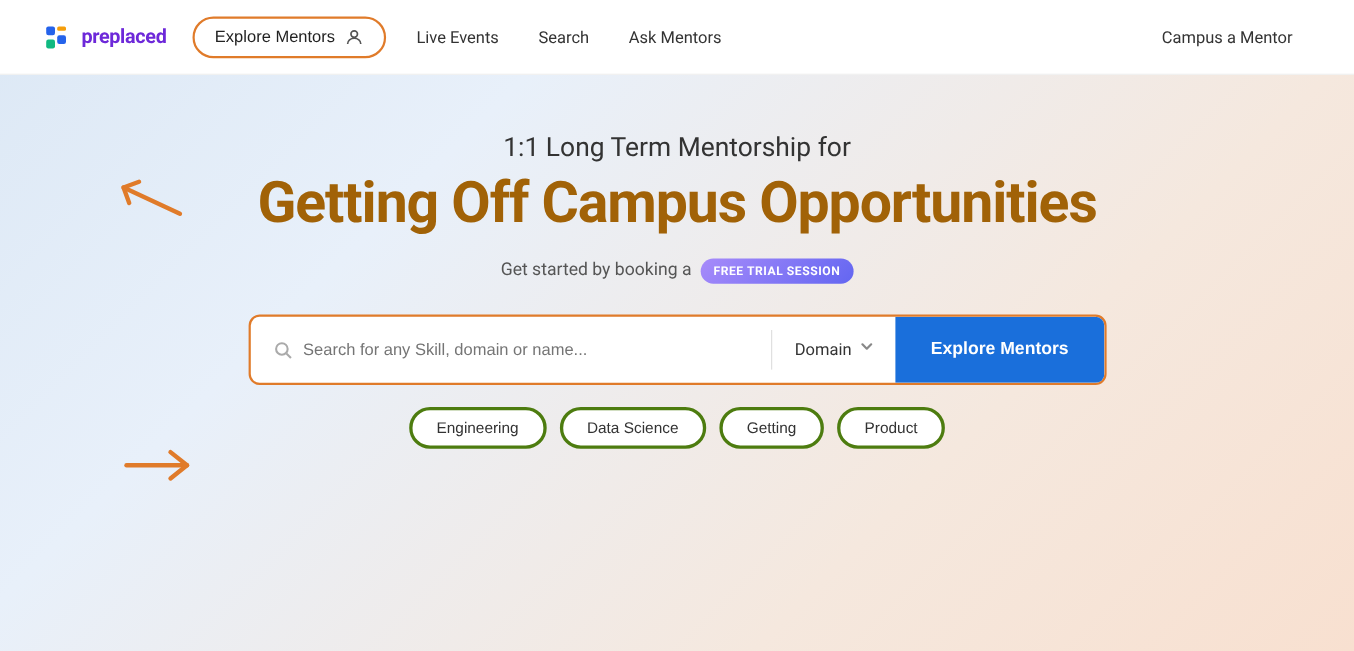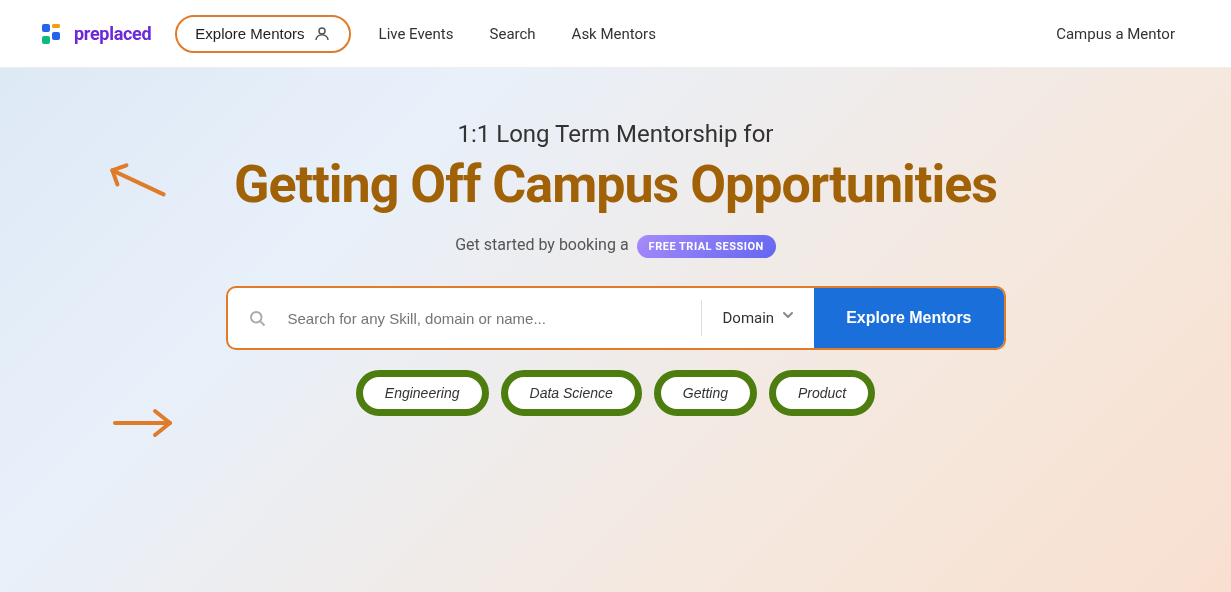--- a/index.html
+++ b/index.html
@@ -127,21 +127,21 @@
       width: 780px;
       height: 64px;
       overflow: hidden;
       margin-bottom: 20px;
     }
     .search-input-wrap {
       display: flex;
       align-items: center;
       flex: 1;
       padding: 0 20px;
-      gap: 22px;
+      gap: 10px;
     }
     .search-icon {
       color: #aaa;
       font-size: 16px;
       flex-shrink: 0;
     }
     .search-input {
       border: none;
       outline: none;
       font-size: 15px;
@@ -178,28 +178,27 @@
       cursor: pointer;
       white-space: nowrap;
     }
 
     
     .tag-row {
       display: flex;
       gap: 12px;
     }
     .tag-pill {
-      border: 7px solid #4d7c0f;
+      border: 3px solid #4d7c0f;
       border-radius: 24px;
       padding: 8px 22px;
       font-size: 14px;
       color: #333;
       background: #fff;
       cursor: pointer;
-      font-style: italic;
     }
 
     
     .arrow-top-left {
       position: absolute;
       top: 84px;
       left: 110px;
       font-size: 48px;
       color: #e07b2a;
       transform: rotate(-20deg);

